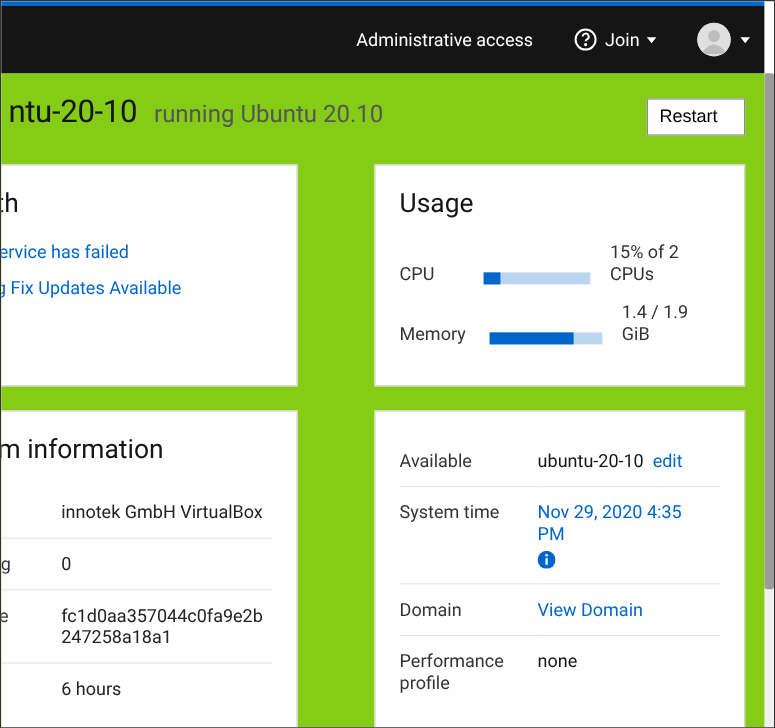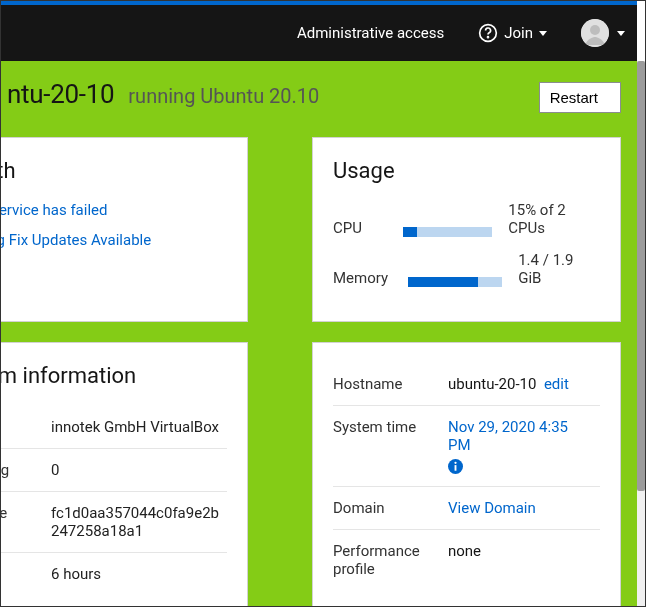--- a/index.html
+++ b/index.html
@@ -272,21 +272,21 @@
           <td>6 hours</td>
         </tr>
       </tbody>
         </table>
     </div>
 
     <div class="card">
       <table class="config-table">
         <tbody>
             <tr>
-          <td>Hostname</td>
+          <td>Available</td>
           <td>
             <span>ubuntu-20-10</span>
             &nbsp;<a class="link">edit</a>
           </td>
         </tr>
         <tr>
           <td>System time</td>
           <td>
             <a class="link">Nov 29, 2020 4:35 PM</a><br>
             <span class="info-icon">

